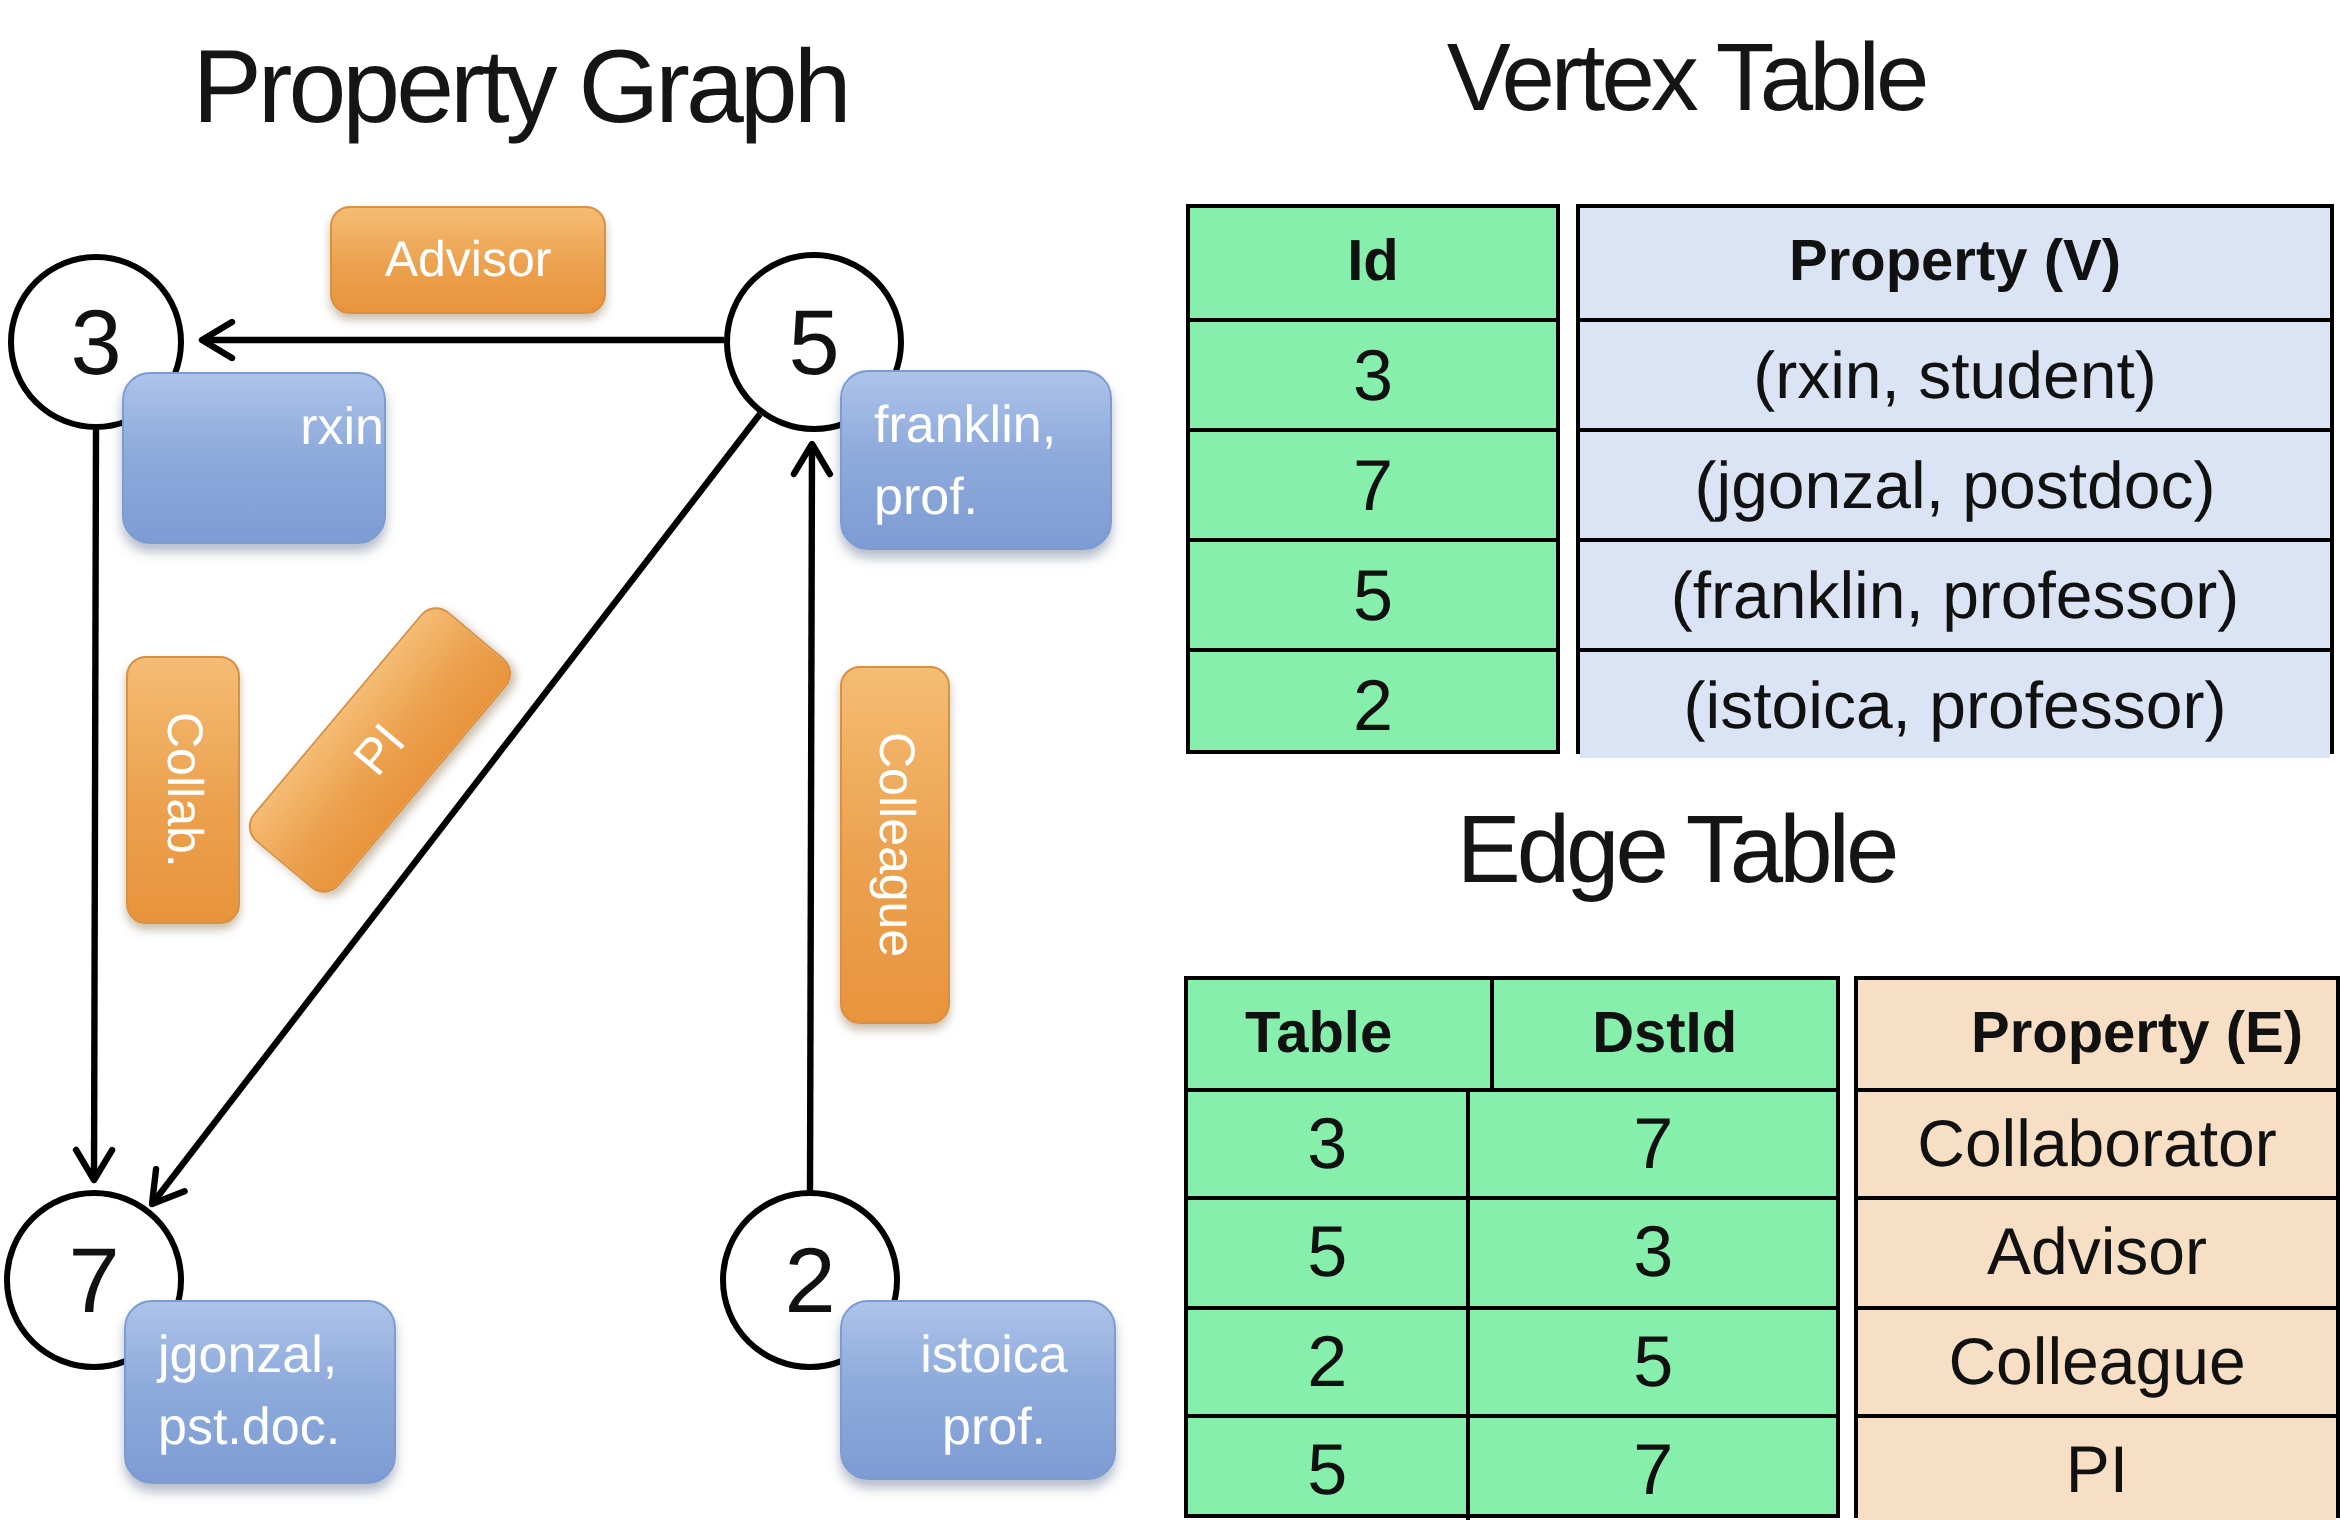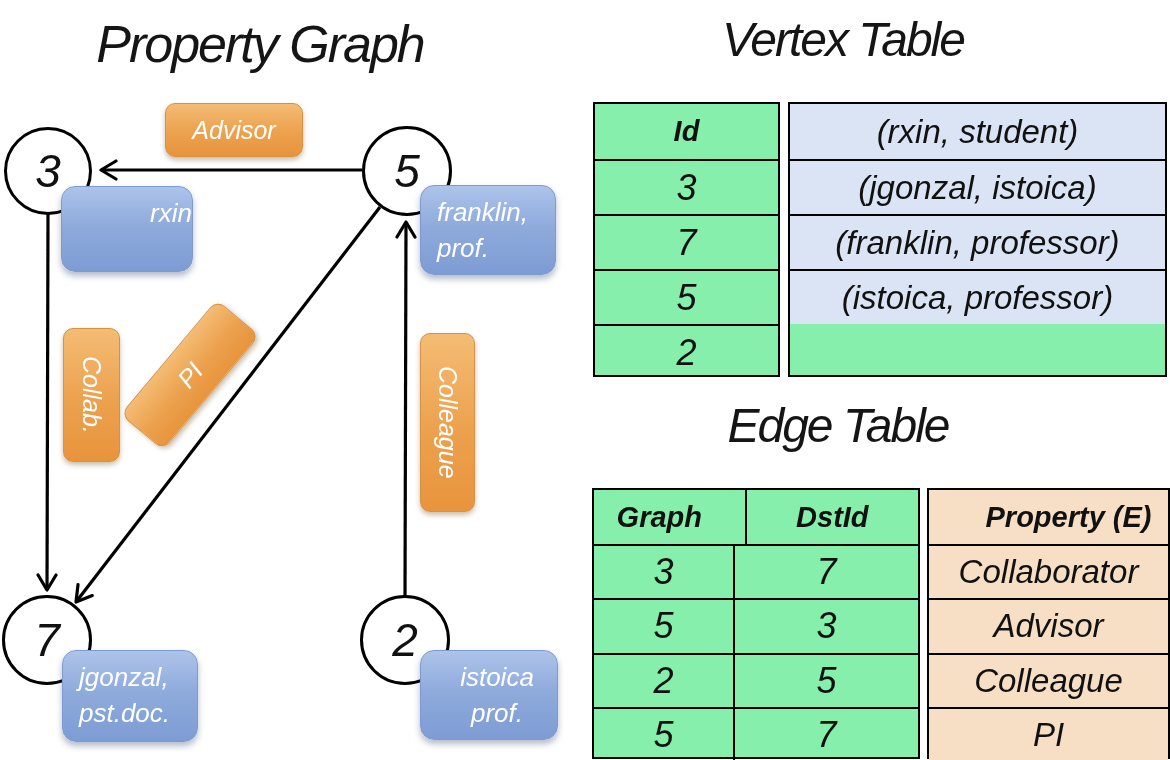--- a/index.html
+++ b/index.html
@@ -1,18 +1,18 @@
 <!DOCTYPE html>
 <html><head>
 <meta charset="utf-8">
 <style>
   * { margin:0; padding:0; box-sizing:border-box; }
   html,body { width:1170px; height:760px; background:#ffffff; overflow:hidden;
               font-family:"Liberation Sans", sans-serif; color:#111; }
-  .stage { position:relative; width:974px; height:760px;font-style:italic; }
+  .stage { position:relative; width:974px; height:760px; }
 
   
   .big-title { position:absolute; text-align:center; font-size:48px; letter-spacing:-2px;
                color:#151515; font-weight:400; white-space:nowrap; }
 
   
   .edges-svg { position:absolute; left:0; top:0; width:570px; height:760px; }
 
   .node { position:absolute; background:#fff; border:3.5px solid #000; border-radius:50%;
           display:flex; align-items:center; justify-content:center;
@@ -114,38 +114,41 @@
     <div class="trow vrow">
       <div class="tcell num" style="width:100%;">5</div>
     </div>
     <div class="trow vrow">
       <div class="tcell num" style="width:100%;">2</div>
     </div>
   </div>
 
   <div class="subtbl" style="left:788px; top:102px; width:379px; height:275px;">
     <div class="trow vrow v-fill">
+      <div class="tcell hdr" style="width:100%;">Property (V)</div>
+    </div>
+    <div class="trow vrow v-fill">
       <div class="tcell" style="width:100%;">(rxin, student)</div>
     </div>
     <div class="trow vrow v-fill">
-      <div class="tcell" style="width:100%;">(jgonzal, istoica)</div>
+      <div class="tcell" style="width:100%;">(jgonzal, postdoc)</div>
     </div>
     <div class="trow vrow v-fill">
       <div class="tcell" style="width:100%;">(franklin, professor)</div>
     </div>
     <div class="trow vrow v-fill">
       <div class="tcell" style="width:100%;">(istoica, professor)</div>
     </div>
   </div>
 
   <div class="big-title" style="left:593px; top:398px; width:490px;">Edge Table</div>
 
   <div class="subtbl" style="left:592px; top:488px; width:328px; height:271px;">
     <div class="trow erow">
-      <div class="tcell hdr" style="width:141px;">Graph</div>
+      <div class="tcell hdr" style="width:141px;">Table</div>
       <div class="tcell hdr inner-l" style="width:187px;margin-left:20px;">DstId</div>
     </div>
     <div class="trow erow">
       <div class="tcell num" style="width:141px;">3</div>
       <div class="tcell num inner-l" style="width:187px;">7</div>
     </div>
     <div class="trow erow">
       <div class="tcell num" style="width:141px;">5</div>
       <div class="tcell num inner-l" style="width:187px;">3</div>
     </div>

